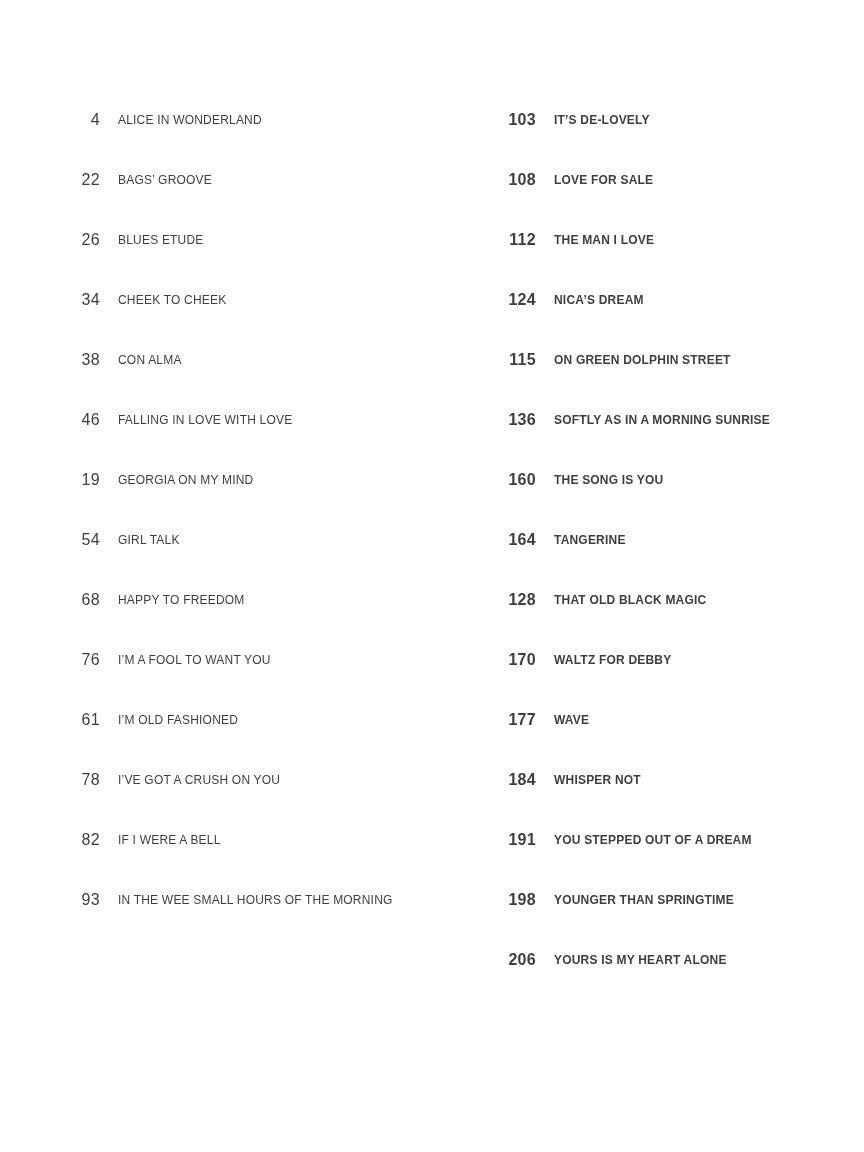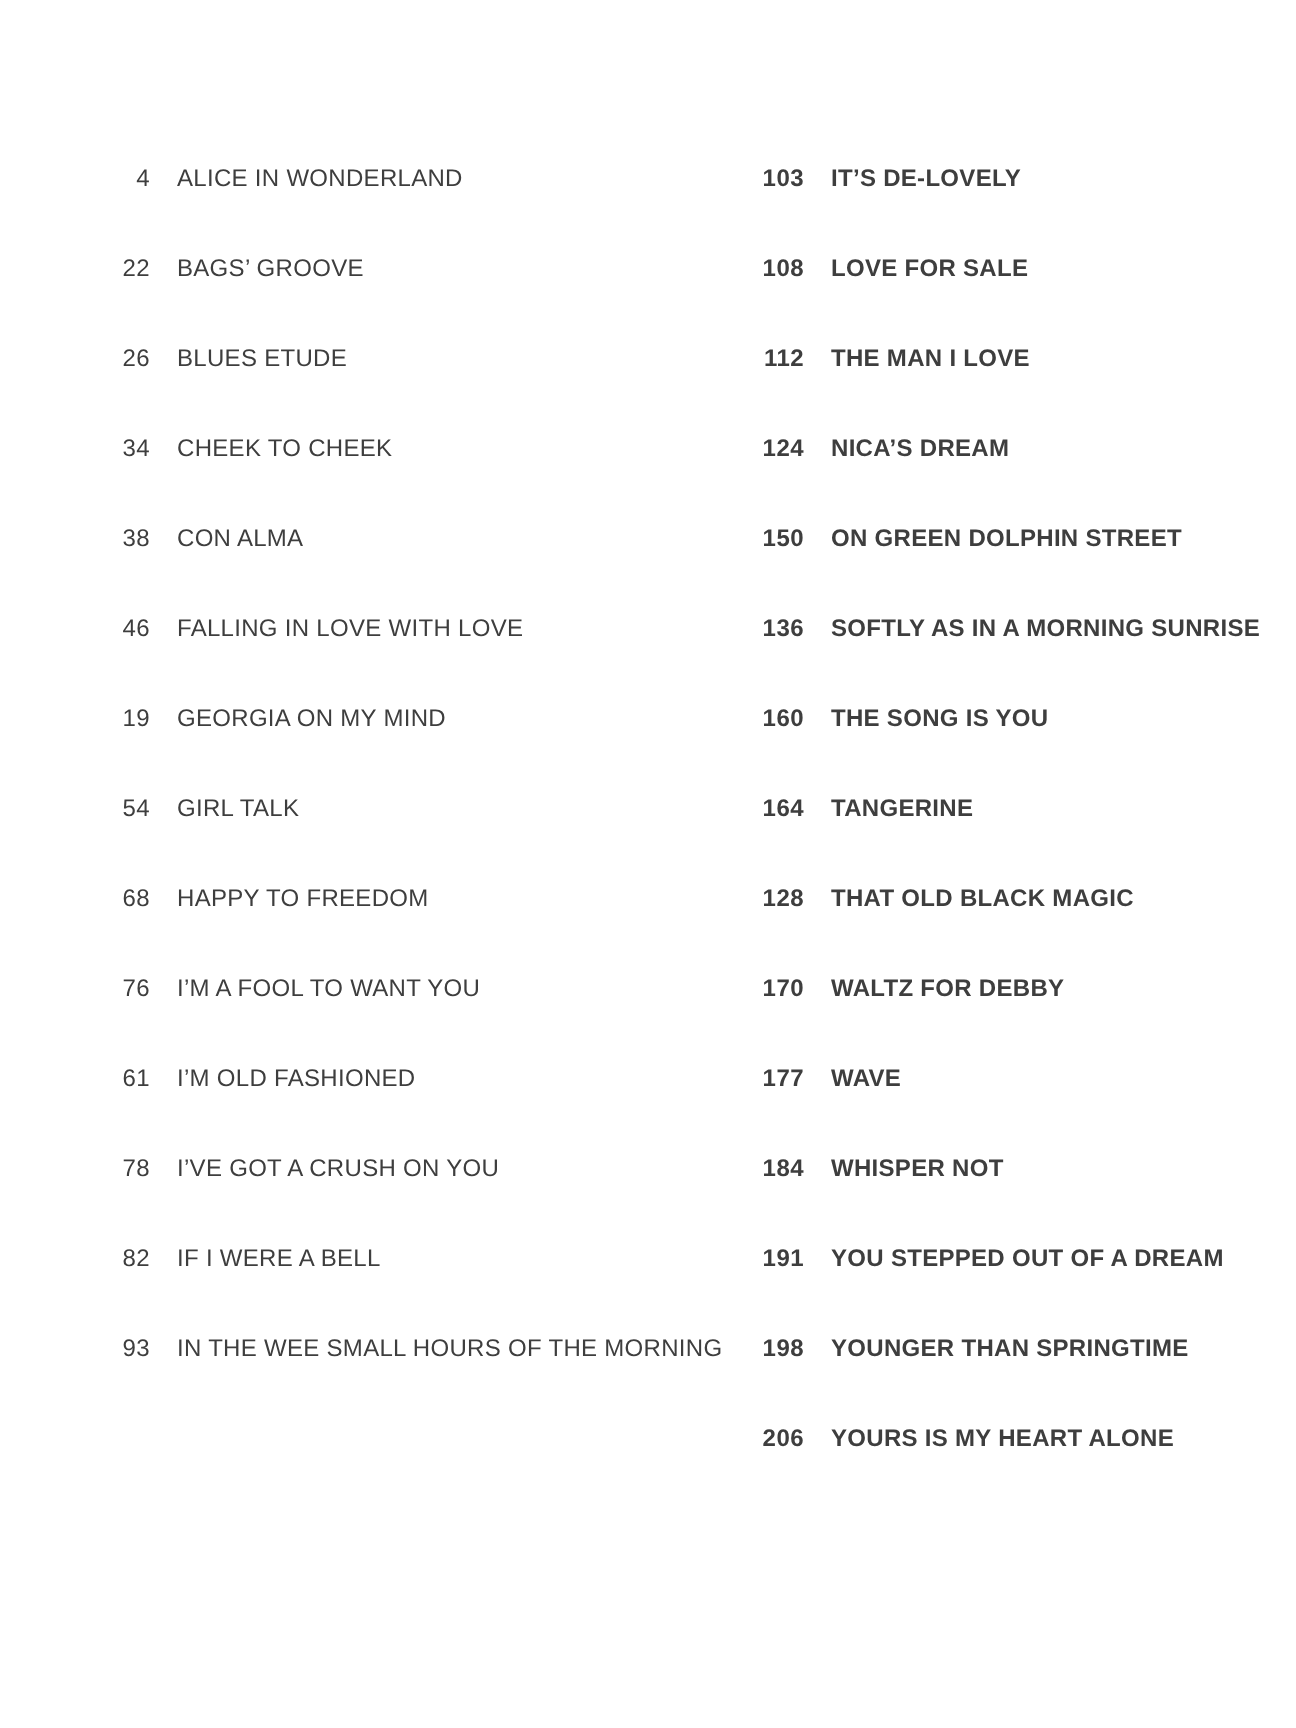--- a/index.html
+++ b/index.html
@@ -40,21 +40,21 @@
     width: 100px;
     text-align: right;
     font-size: 16px;
     letter-spacing: 0.3px;
     flex: 0 0 auto;
   }
 
   .toc-title {
     display: inline-block;
     padding-left: 18px;
-    font-size: 16px;
+    font-size: 12px;
     letter-spacing: 0.2px;
     flex: 0 0 auto;
   }
 </style>
 </head>
 <body>
 
 <div class="page" style="--page-bg: #ffffff; --text-color: #3e3e3e;">
   <div class="toc-column left">
   <div class="toc-row">
@@ -144,21 +144,21 @@
     <span class="toc-num">112</span>
     <span class="toc-title">THE MAN I LOVE</span>
   </div>
 
   <div class="toc-row">
     <span class="toc-num">124</span>
     <span class="toc-title">NICA’S DREAM</span>
   </div>
 
   <div class="toc-row">
-    <span class="toc-num">150</span>
+    <span class="toc-num">115</span>
     <span class="toc-title">ON GREEN DOLPHIN STREET</span>
   </div>
 
   <div class="toc-row">
     <span class="toc-num">136</span>
     <span class="toc-title">SOFTLY AS IN A MORNING SUNRISE</span>
   </div>
 
 
   <div class="toc-row">

